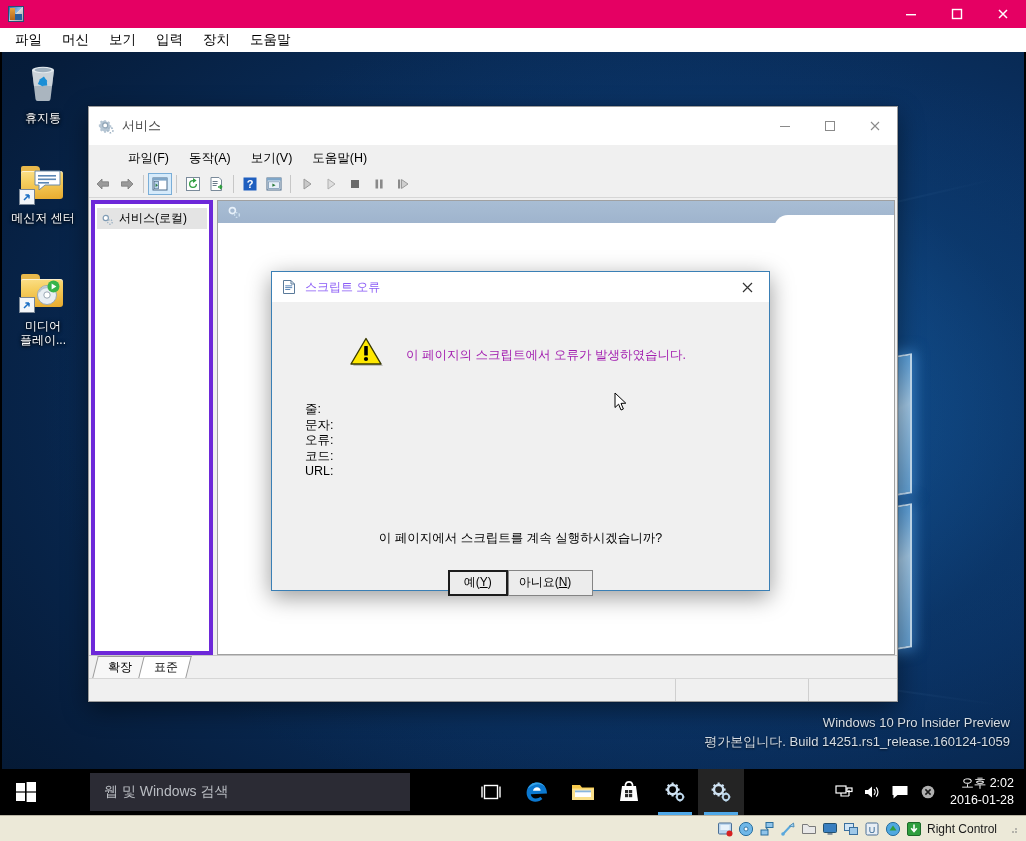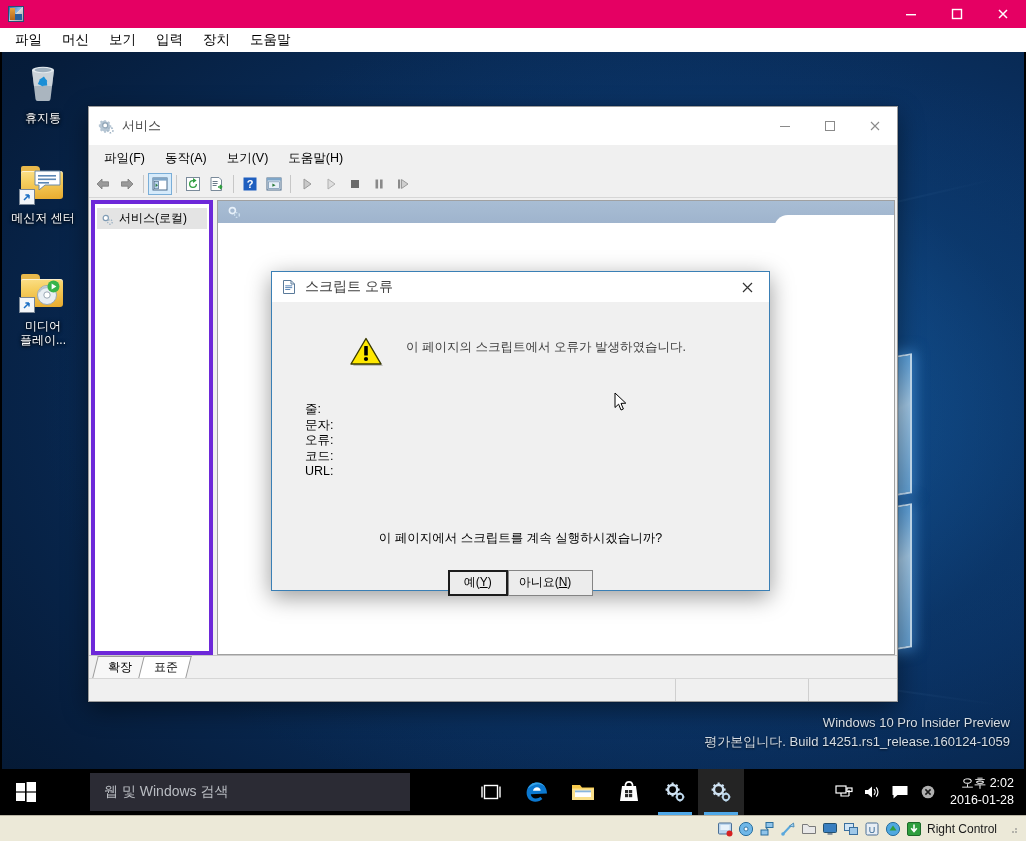--- a/index.html
+++ b/index.html
@@ -172,20 +172,21 @@
   }
   .svc-title .ico { margin-left: 9px; margin-right: 8px; display:block; }
   .svc-title .txt { font-size: 13px; color:#4a4a4a; }
   .svc-title-btns { position:absolute; right:0; top:0; height:38px; display:flex; }
   .svc-tbtn { width:45px; height:38px; display:flex; align-items:center; justify-content:center; cursor:default; }
 
   .svc-menubar {
     height: 26px; background:#f0f0f0;
     display:flex; align-items:center;
     flex: 0 0 auto;
+    padding-left: 24px;
   }
   .svc-menu-item {
     font-size: 12.5px; color:#000;
     padding: 3px 9px; margin-left:2px;
     cursor:default; white-space:nowrap;
   }
   .svc-menu-item:first-child { margin-left:6px; }
 
   .svc-toolbar {
     height: 26px; background:#f0f0f0;
@@ -301,38 +302,38 @@
     box-sizing: border-box;
     box-shadow: 0 6px 22px rgba(0,0,0,.40);
     display:flex; flex-direction:column;
   }
   .dlg-title {
     height: 30px; background:#ffffff;
     display:flex; align-items:center;
     position:relative; flex:0 0 auto;
   }
   .dlg-title .ico { margin-left:9px; margin-right:8px; display:block; }
-  .dlg-title .txt { font-size: 14px; color:#404040; }
+  .dlg-title .txt { font-size: 12px; color:#8b5cf6; }
   .dlg-close {
     position:absolute; right:0; top:0;
     width:44px; height:30px;
     display:flex; align-items:center; justify-content:center;
     cursor:default;
   }
   .dlg-body {
     flex:1 1 auto; position:relative;
     background:#f0f0f0;
   }
   .dlg-warn-row {
     position:absolute; left:78px; top:34px;
     display:flex; align-items:flex-start;
   }
   .dlg-warn-row .msg {
-    font-size: 12.5px; color:#404040;
-    margin-left: 22px; margin-top: 3px;
+    font-size: 12.5px; color:#a21caf;
+    margin-left: 22px; margin-top: 11px;
     white-space: nowrap;
   }
   .dlg-fields {
     position:absolute; left:33px; top:100px;
     font-size: 12.5px; color:#000; line-height: 15.5px;
   }
   .dlg-q {
     position:absolute; left:0; right:0; top:228px;
     text-align:center;
     font-size:12.5px; color:#000;

